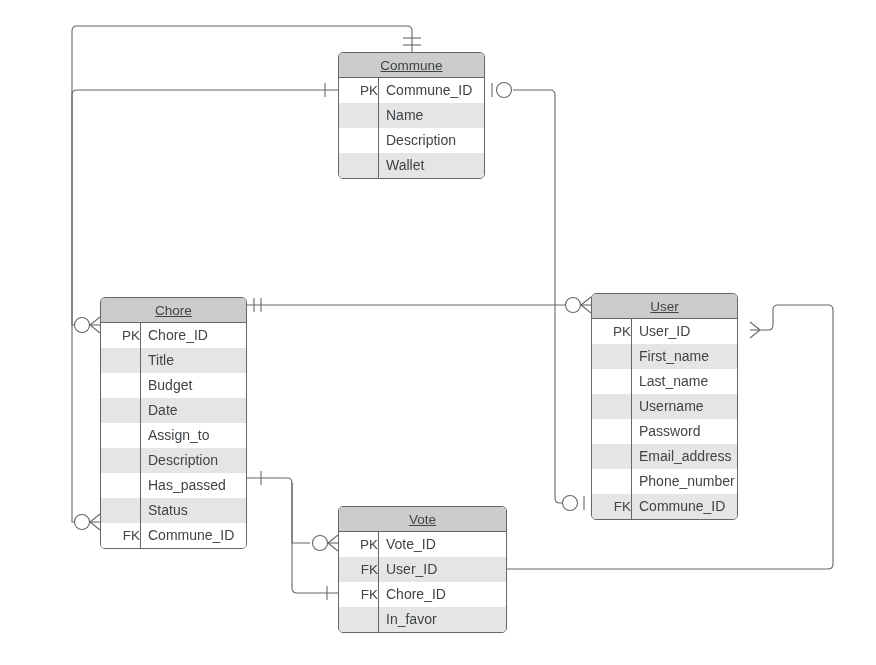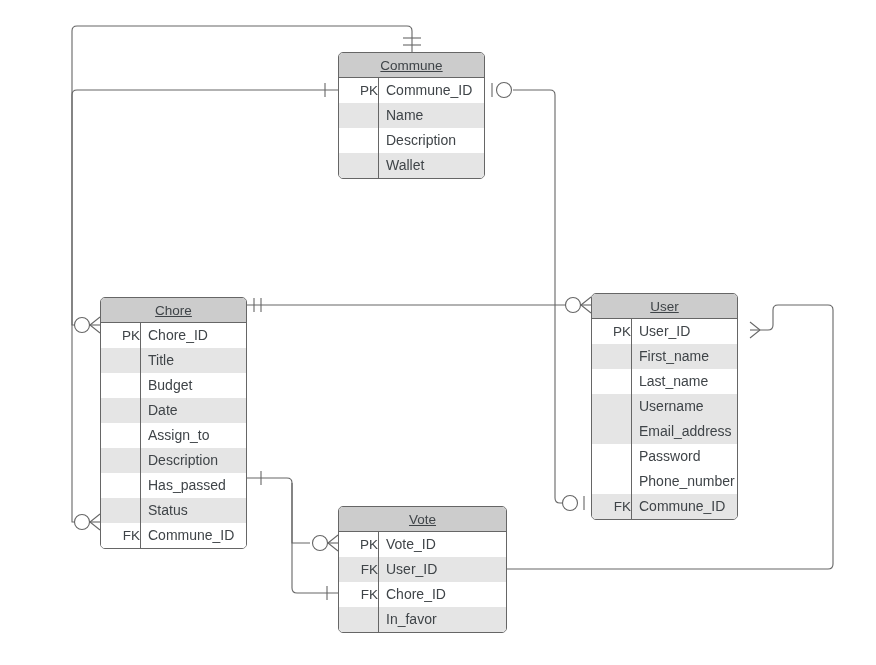--- a/index.html
+++ b/index.html
@@ -242,27 +242,27 @@
         <div class="attr-name">First_name</div>
       </div>
       <div class="attr-row">
         <div class="attr-key"></div>
         <div class="attr-name">Last_name</div>
       </div>
       <div class="attr-row alt">
         <div class="attr-key"></div>
         <div class="attr-name">Username</div>
       </div>
+      <div class="attr-row">
+        <div class="attr-key"></div>
+        <div class="attr-name">Password</div>
+      </div>
       <div class="attr-row alt">
         <div class="attr-key"></div>
         <div class="attr-name">Email_address</div>
-      </div>
-      <div class="attr-row">
-        <div class="attr-key"></div>
-        <div class="attr-name">Password</div>
       </div>
       <div class="attr-row">
         <div class="attr-key"></div>
         <div class="attr-name">Phone_number</div>
       </div>
       <div class="attr-row alt">
         <div class="attr-key">FK</div>
         <div class="attr-name">Commune_ID</div>
       </div>
     </div>

